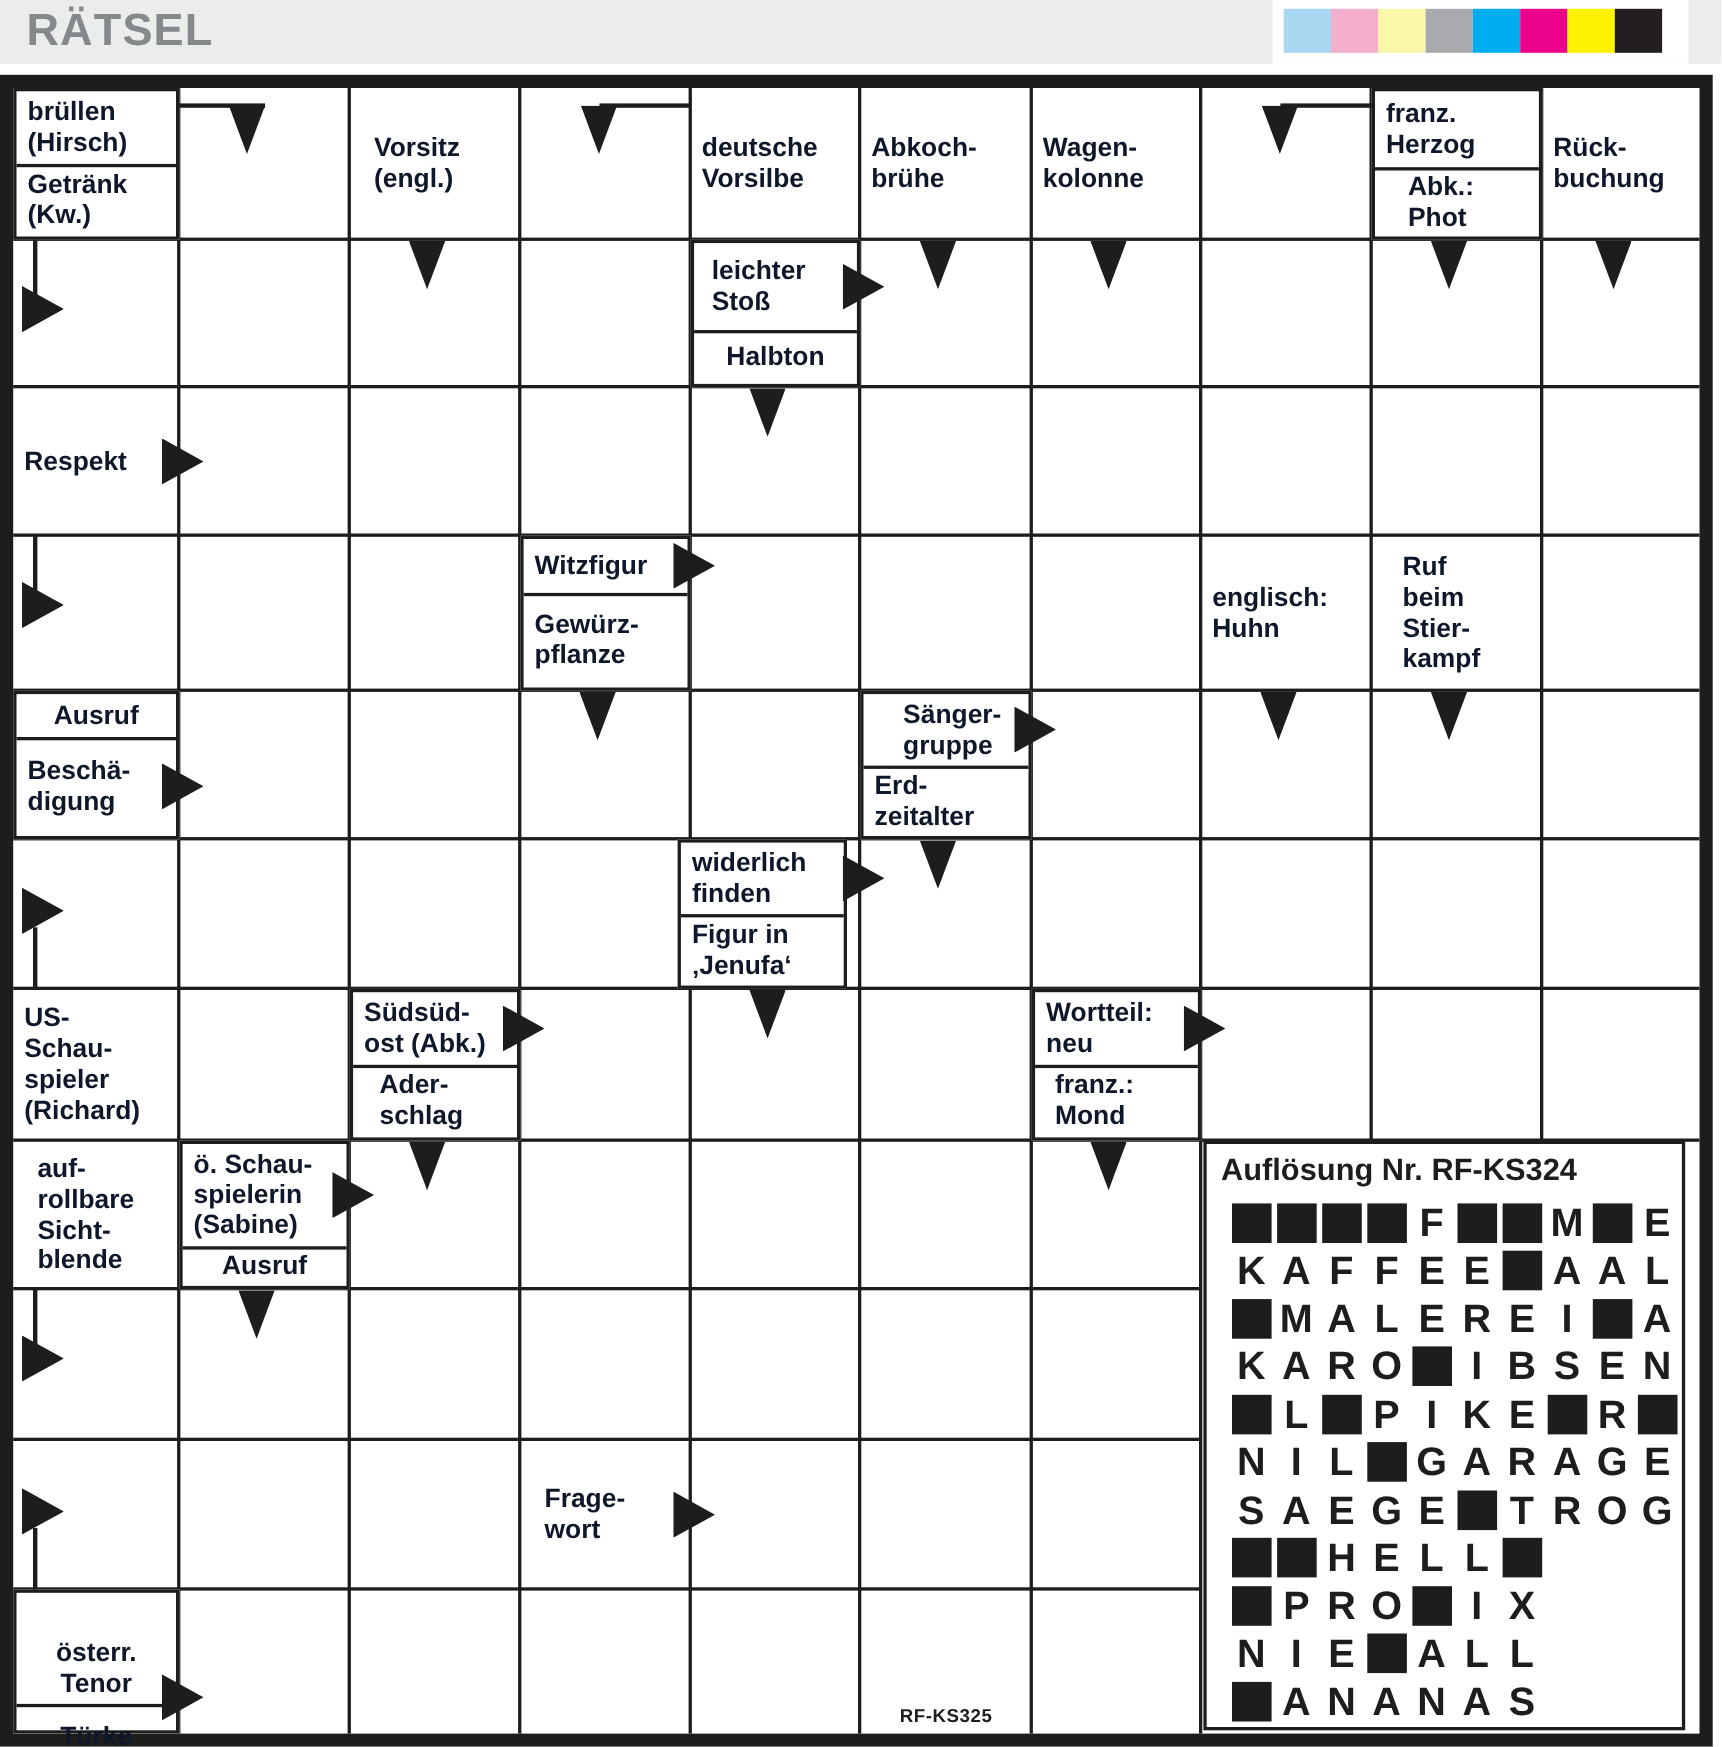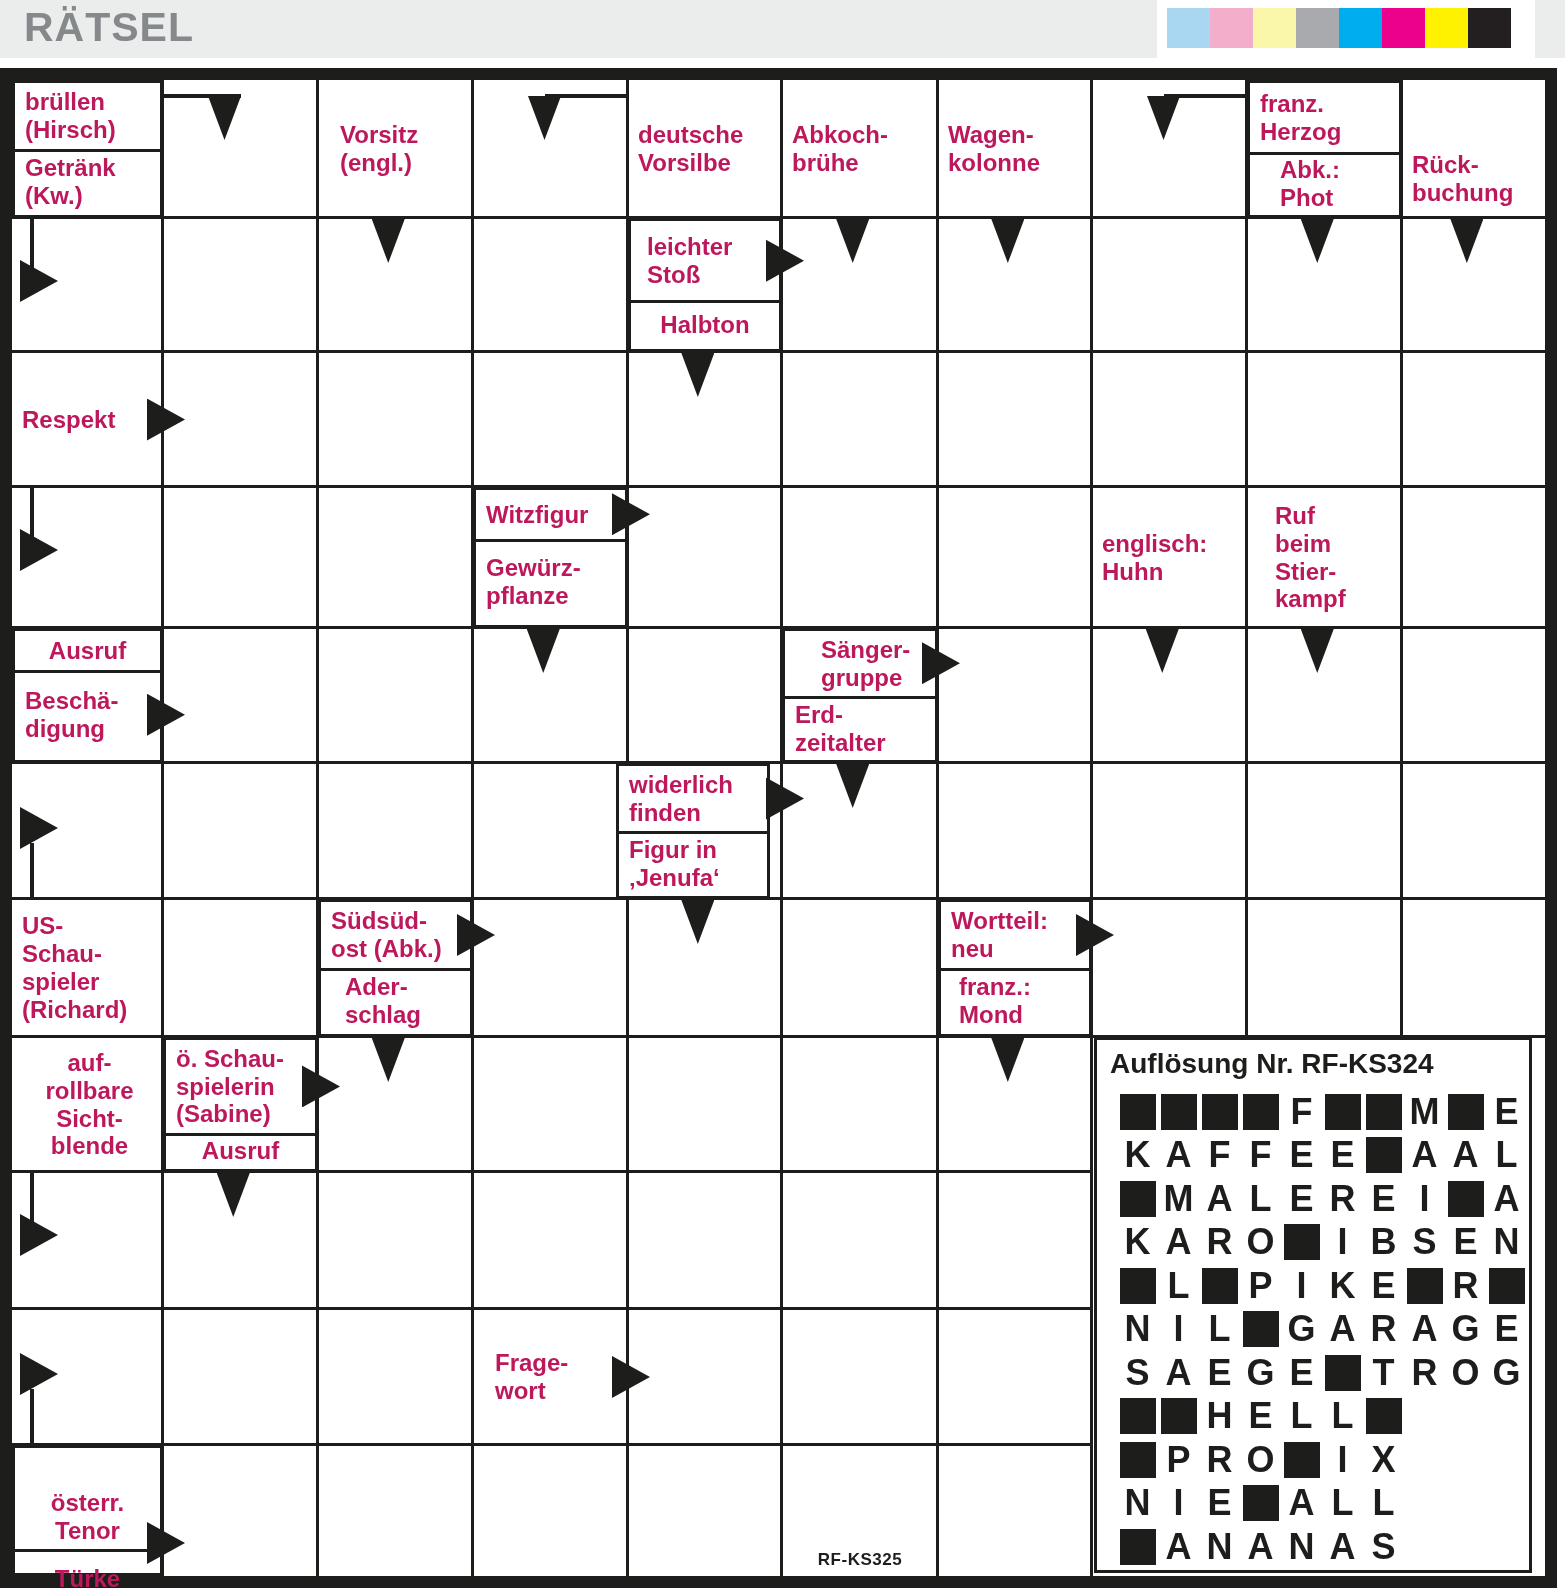--- a/index.html
+++ b/index.html
@@ -13,21 +13,21 @@
   .swatch{width:43px;height:40px;flex:0 0 auto;}
   
   .stage{position:absolute;left:0;top:68px;width:1557px;height:1520px;background:#fff;
          border:12px solid #1d1d1b;box-sizing:border-box;}
   .vline,.hline{position:absolute;background:#1d1d1b;}
   .acell{position:absolute;background:transparent;}
   .clue{position:absolute;background:#fff;border:3px solid #1d1d1b;box-sizing:border-box;display:flex;flex-direction:column;}
   .clue.plain{border:none;background:transparent;}
   .part{flex:0 0 auto;display:flex;flex-direction:column;justify-content:center;
         padding-left:10px;padding-right:2px;font-size:24px;font-weight:bold;line-height:1.16;
-        color:#be185d;white-space:pre-line;box-sizing:border-box;overflow:hidden;}
+        color:#0f172a;white-space:pre-line;box-sizing:border-box;overflow:hidden;}
   .part.center{padding-left:2px;text-align:center;}
   .part + .part{border-top:3px solid #1d1d1b;}
   .td{position:absolute;width:33px;height:44px;background:#1d1d1b;
       -webkit-clip-path:polygon(0 0,100% 0,50% 100%);clip-path:polygon(0 0,100% 0,50% 100%);}
   .tr{position:absolute;width:38px;height:42px;background:#1d1d1b;
       -webkit-clip-path:polygon(0 0,100% 50%,0 100%);clip-path:polygon(0 0,100% 50%,0 100%);}
   .aline{position:absolute;background:#1d1d1b;}
   .sol{position:absolute;left:1082px;top:957px;width:438px;height:536px;background:#fff;
        border:3px solid #1d1d1b;box-sizing:border-box;}
   .sol-title{position:absolute;left:13px;top:8px;font-size:28px;font-weight:bold;color:#1d1d1b;white-space:nowrap;}
@@ -349,21 +349,21 @@
       <div class="part" style="height: 138px;">Wagen-
 kolonne</div>
     </div>
     <div class="clue" style="left: 1235px; top: 0px; width: 155px; height: 138px;">
       <div class="part" style="height: 69px;">franz.
 Herzog</div>
       <div class="part" style="height: 60px; padding-left: 30px;">Abk.:
 Phot</div>
     </div>
     <div class="clue plain" style="left: 1390px; top: 0px; width: 143px; height: 138px;">
-      <div class="part" style="height: 138px; margin-top: 30px;">Rück-
+      <div class="part" style="height: 138px;">Rück-
 buchung</div>
     </div>
     <div class="clue" style="left: 616px; top: 138px; width: 154px; height: 134px;">
       <div class="part" style="height: 79px; padding-left: 16px;">leichter
 Stoß</div>
       <div class="part center" style="height: 46px;">Halbton</div>
     </div>
     <div class="tr" style="left: 754px; top: 159.68px;"></div>
     <div class="clue plain" style="left: 0px; top: 272px; width: 151px; height: 135px;">
       <div class="part" style="height: 135px;">Respekt</div>
@@ -419,21 +419,21 @@
     </div>
     <div class="tr" style="left: 445px; top: 834px;"></div>
     <div class="clue" style="left: 926px; top: 819px; width: 154px; height: 138px;">
       <div class="part" style="height: 66px;">Wortteil:
 neu</div>
       <div class="part" style="height: 63px; padding-left: 18px;">franz.:
 Mond</div>
     </div>
     <div class="tr" style="left: 1064px; top: 834px;"></div>
     <div class="clue plain" style="left: 0px; top: 957px; width: 151px; height: 135px;">
-      <div class="part" style="height: 135px; padding-left: 6px; text-align: center;">auf-
+      <div class="part" style="height: 135px; padding-left: 22px;">auf-
 rollbare
 Sicht-
 blende</div>
     </div>
     <div class="clue" style="left: 151px; top: 957px; width: 155px; height: 135px;">
       <div class="part" style="height: 93px;">ö. Schau-
 spielerin
 (Sabine)</div>
       <div class="part center" style="height: 33px;">Ausruf</div>
     </div>

